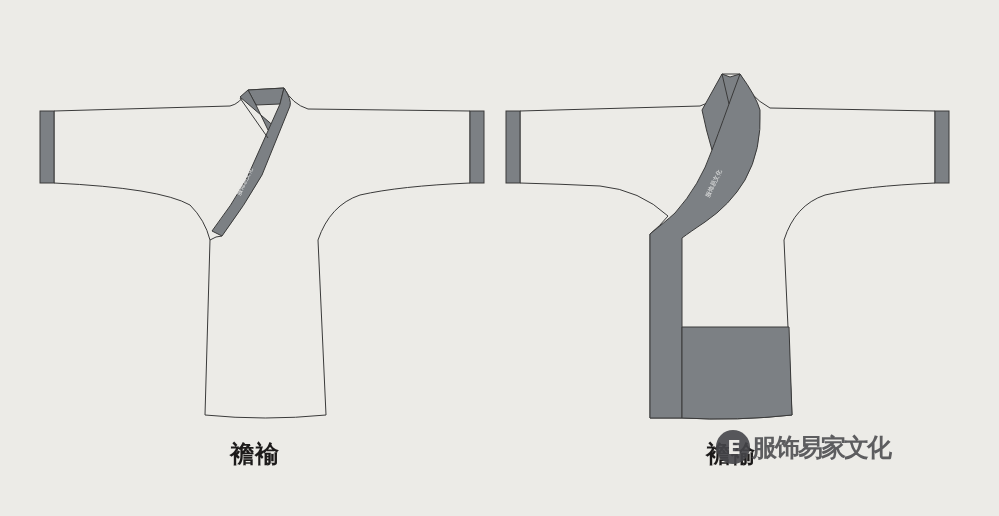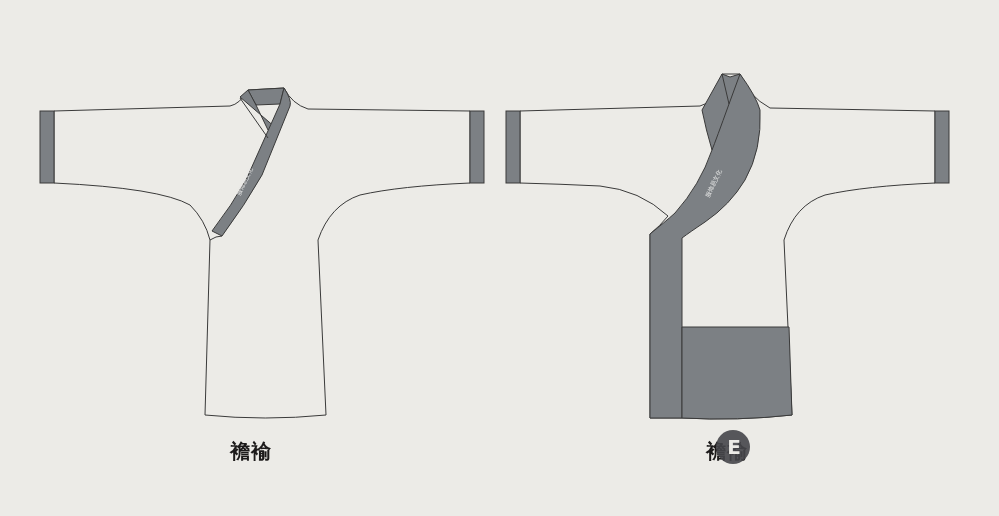--- a/index.html
+++ b/index.html
@@ -7,21 +7,21 @@
     width: 999px; height: 516px; overflow: hidden;
     background: #ecebe7;
     font-family: "DejaVu Sans", sans-serif;
     position: relative;
   }
   #canvas { position: absolute; left: 0; top: 0; }
   .label {
     position: absolute;
     font-family: "DejaVu Sans", sans-serif;
     font-weight: bold;
-    font-size: 20px;
+    font-size: 24px;
     color: #1c1a1a;
     letter-spacing: 1px;
   }
   #label-left { left: 230px; top: 438px; }
   #label-right { left: 706px; top: 438px; }
   .watermark {
     position: absolute;
     left: 716px; top: 430px;
     display: flex; align-items: center;
     color: rgba(80, 80, 84, 0.92);
@@ -102,13 +102,14 @@
     <path fill="#7c8084" d="M682,327 L789,327 L792,415 Q738,421 682,418 Z"></path>
   </g>
   <text x="0" y="0" transform="translate(709,198) rotate(-65)" font-size="6" fill="#e8e8e8" font-family="DejaVu Sans, sans-serif">服饰易文化</text>
 </svg>
 
 <div id="label-left" class="label">襜褕</div>
 <div id="label-right" class="label">襜褕</div>
 
 <div class="watermark">
   <span class="wm-logo">E</span>
+  <span>服饰易家文化</span>
 </div>
 
 </body></html>

